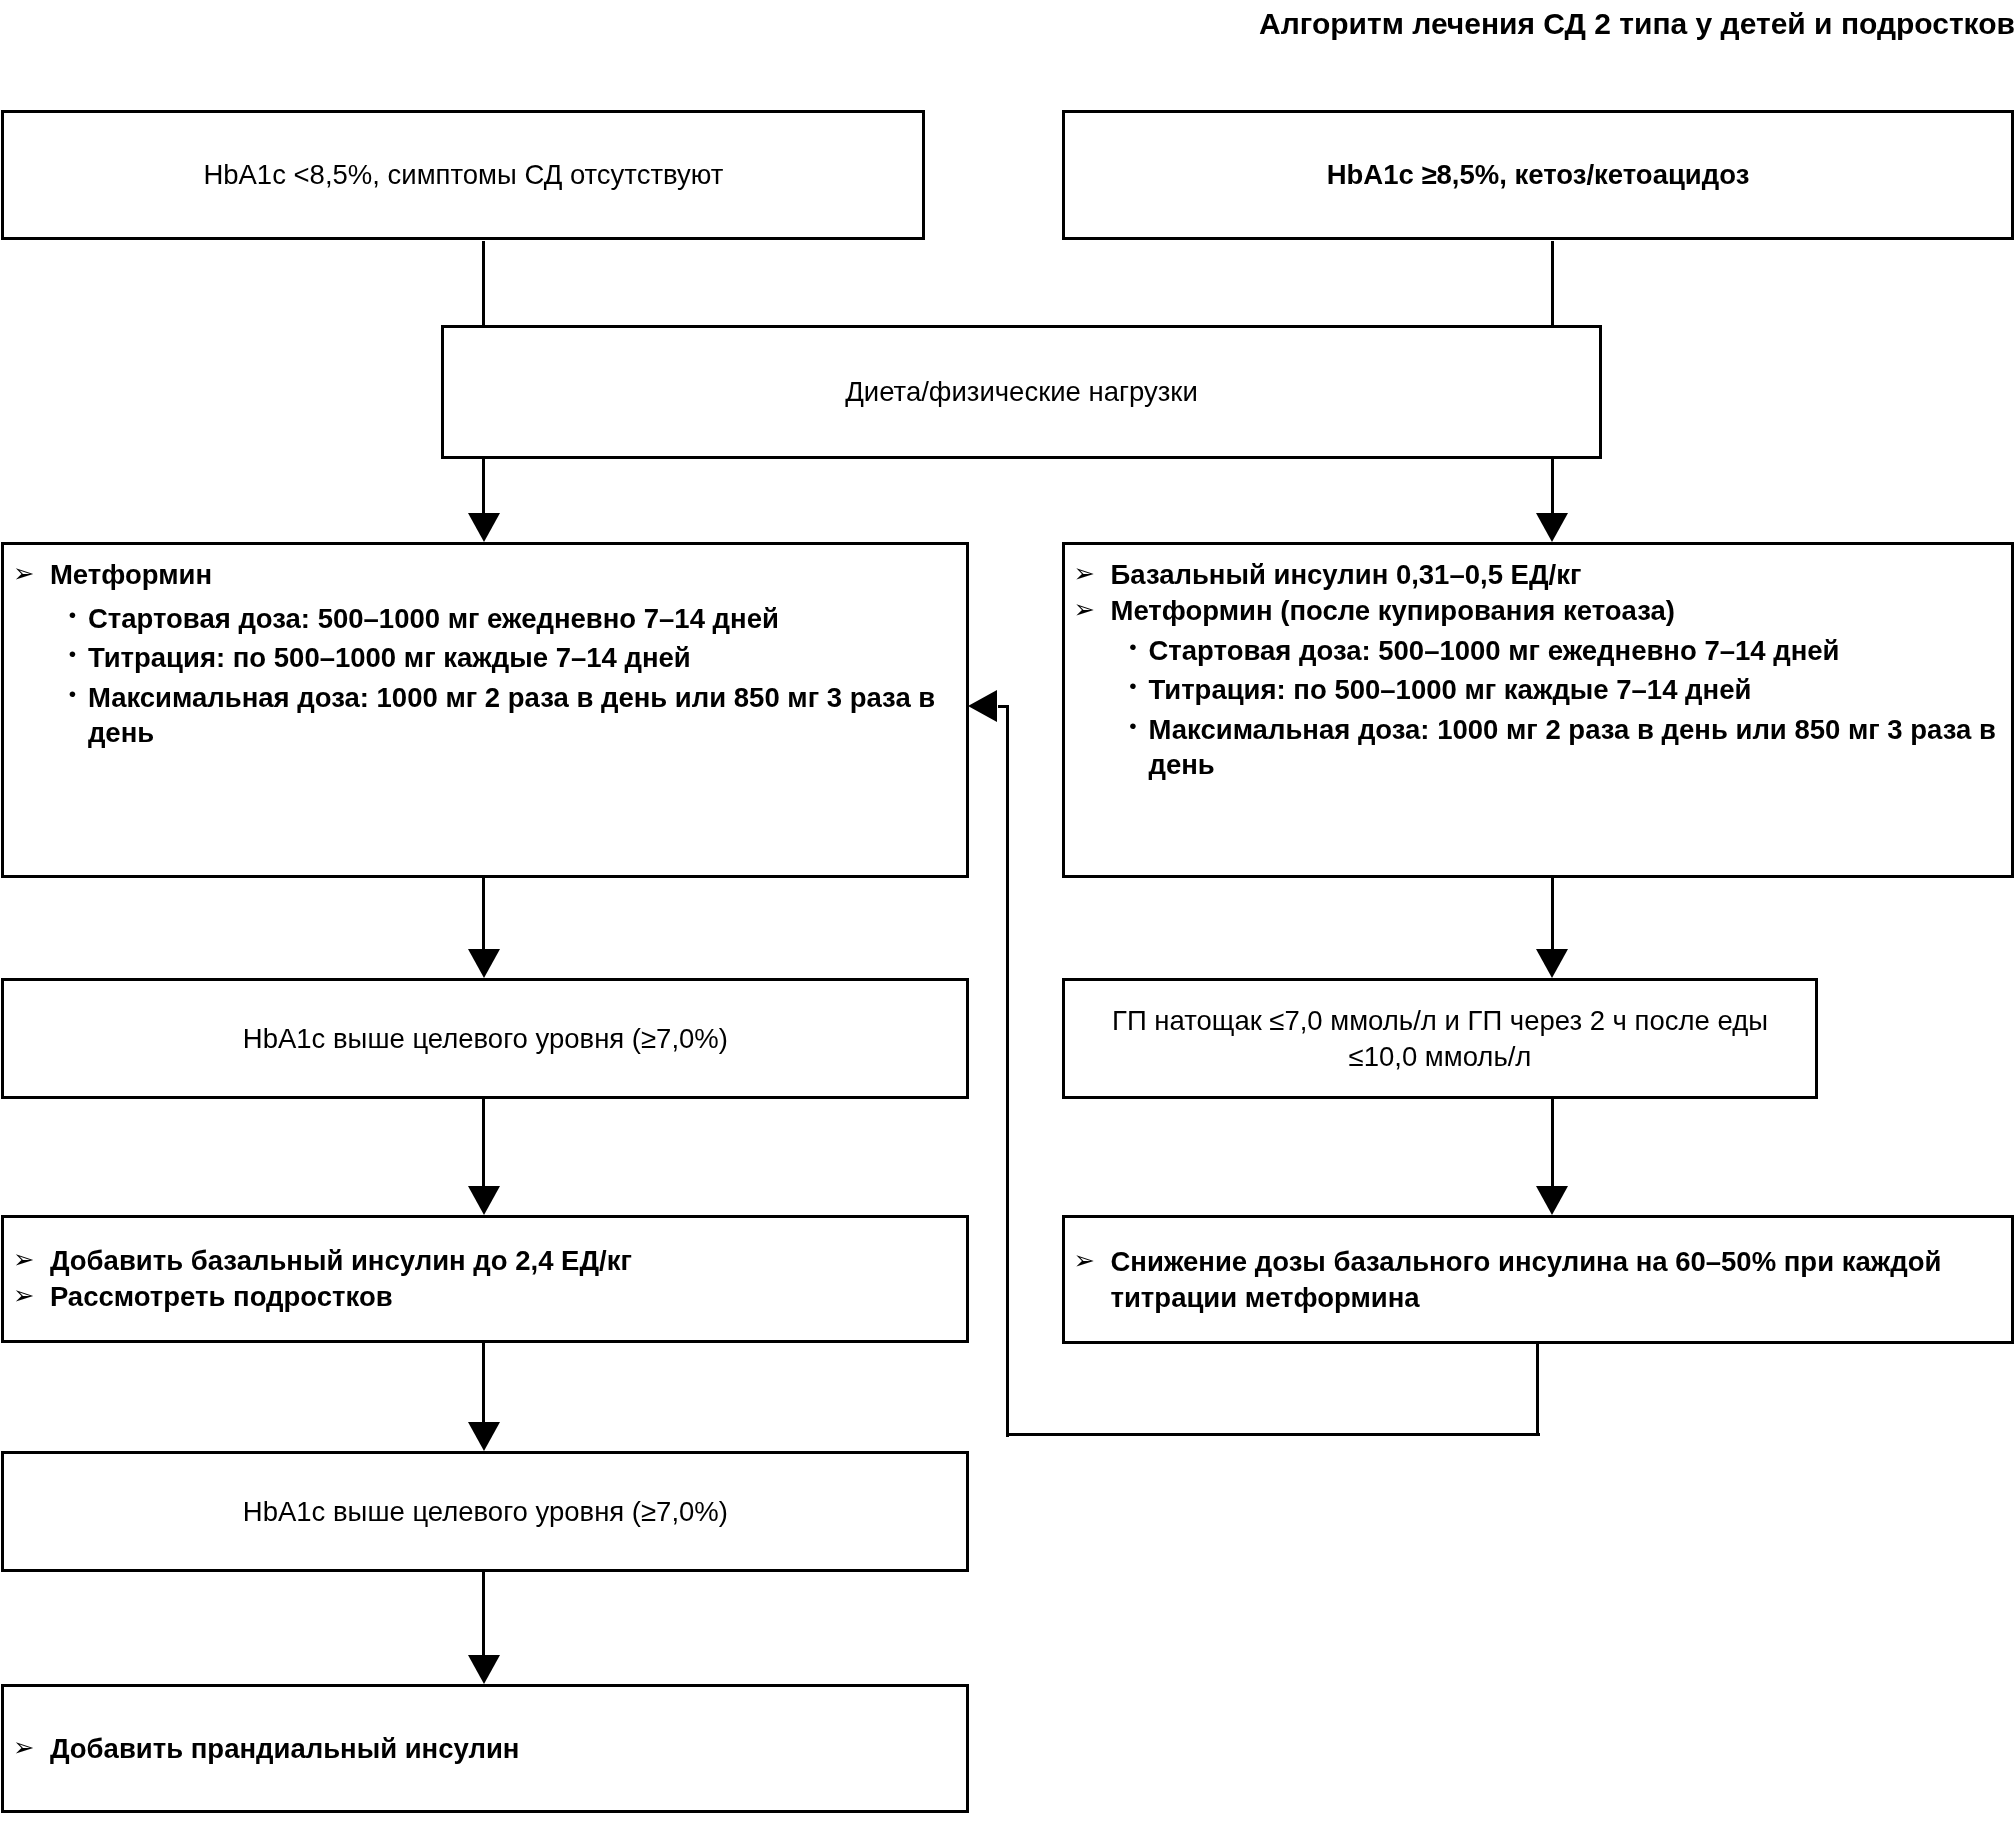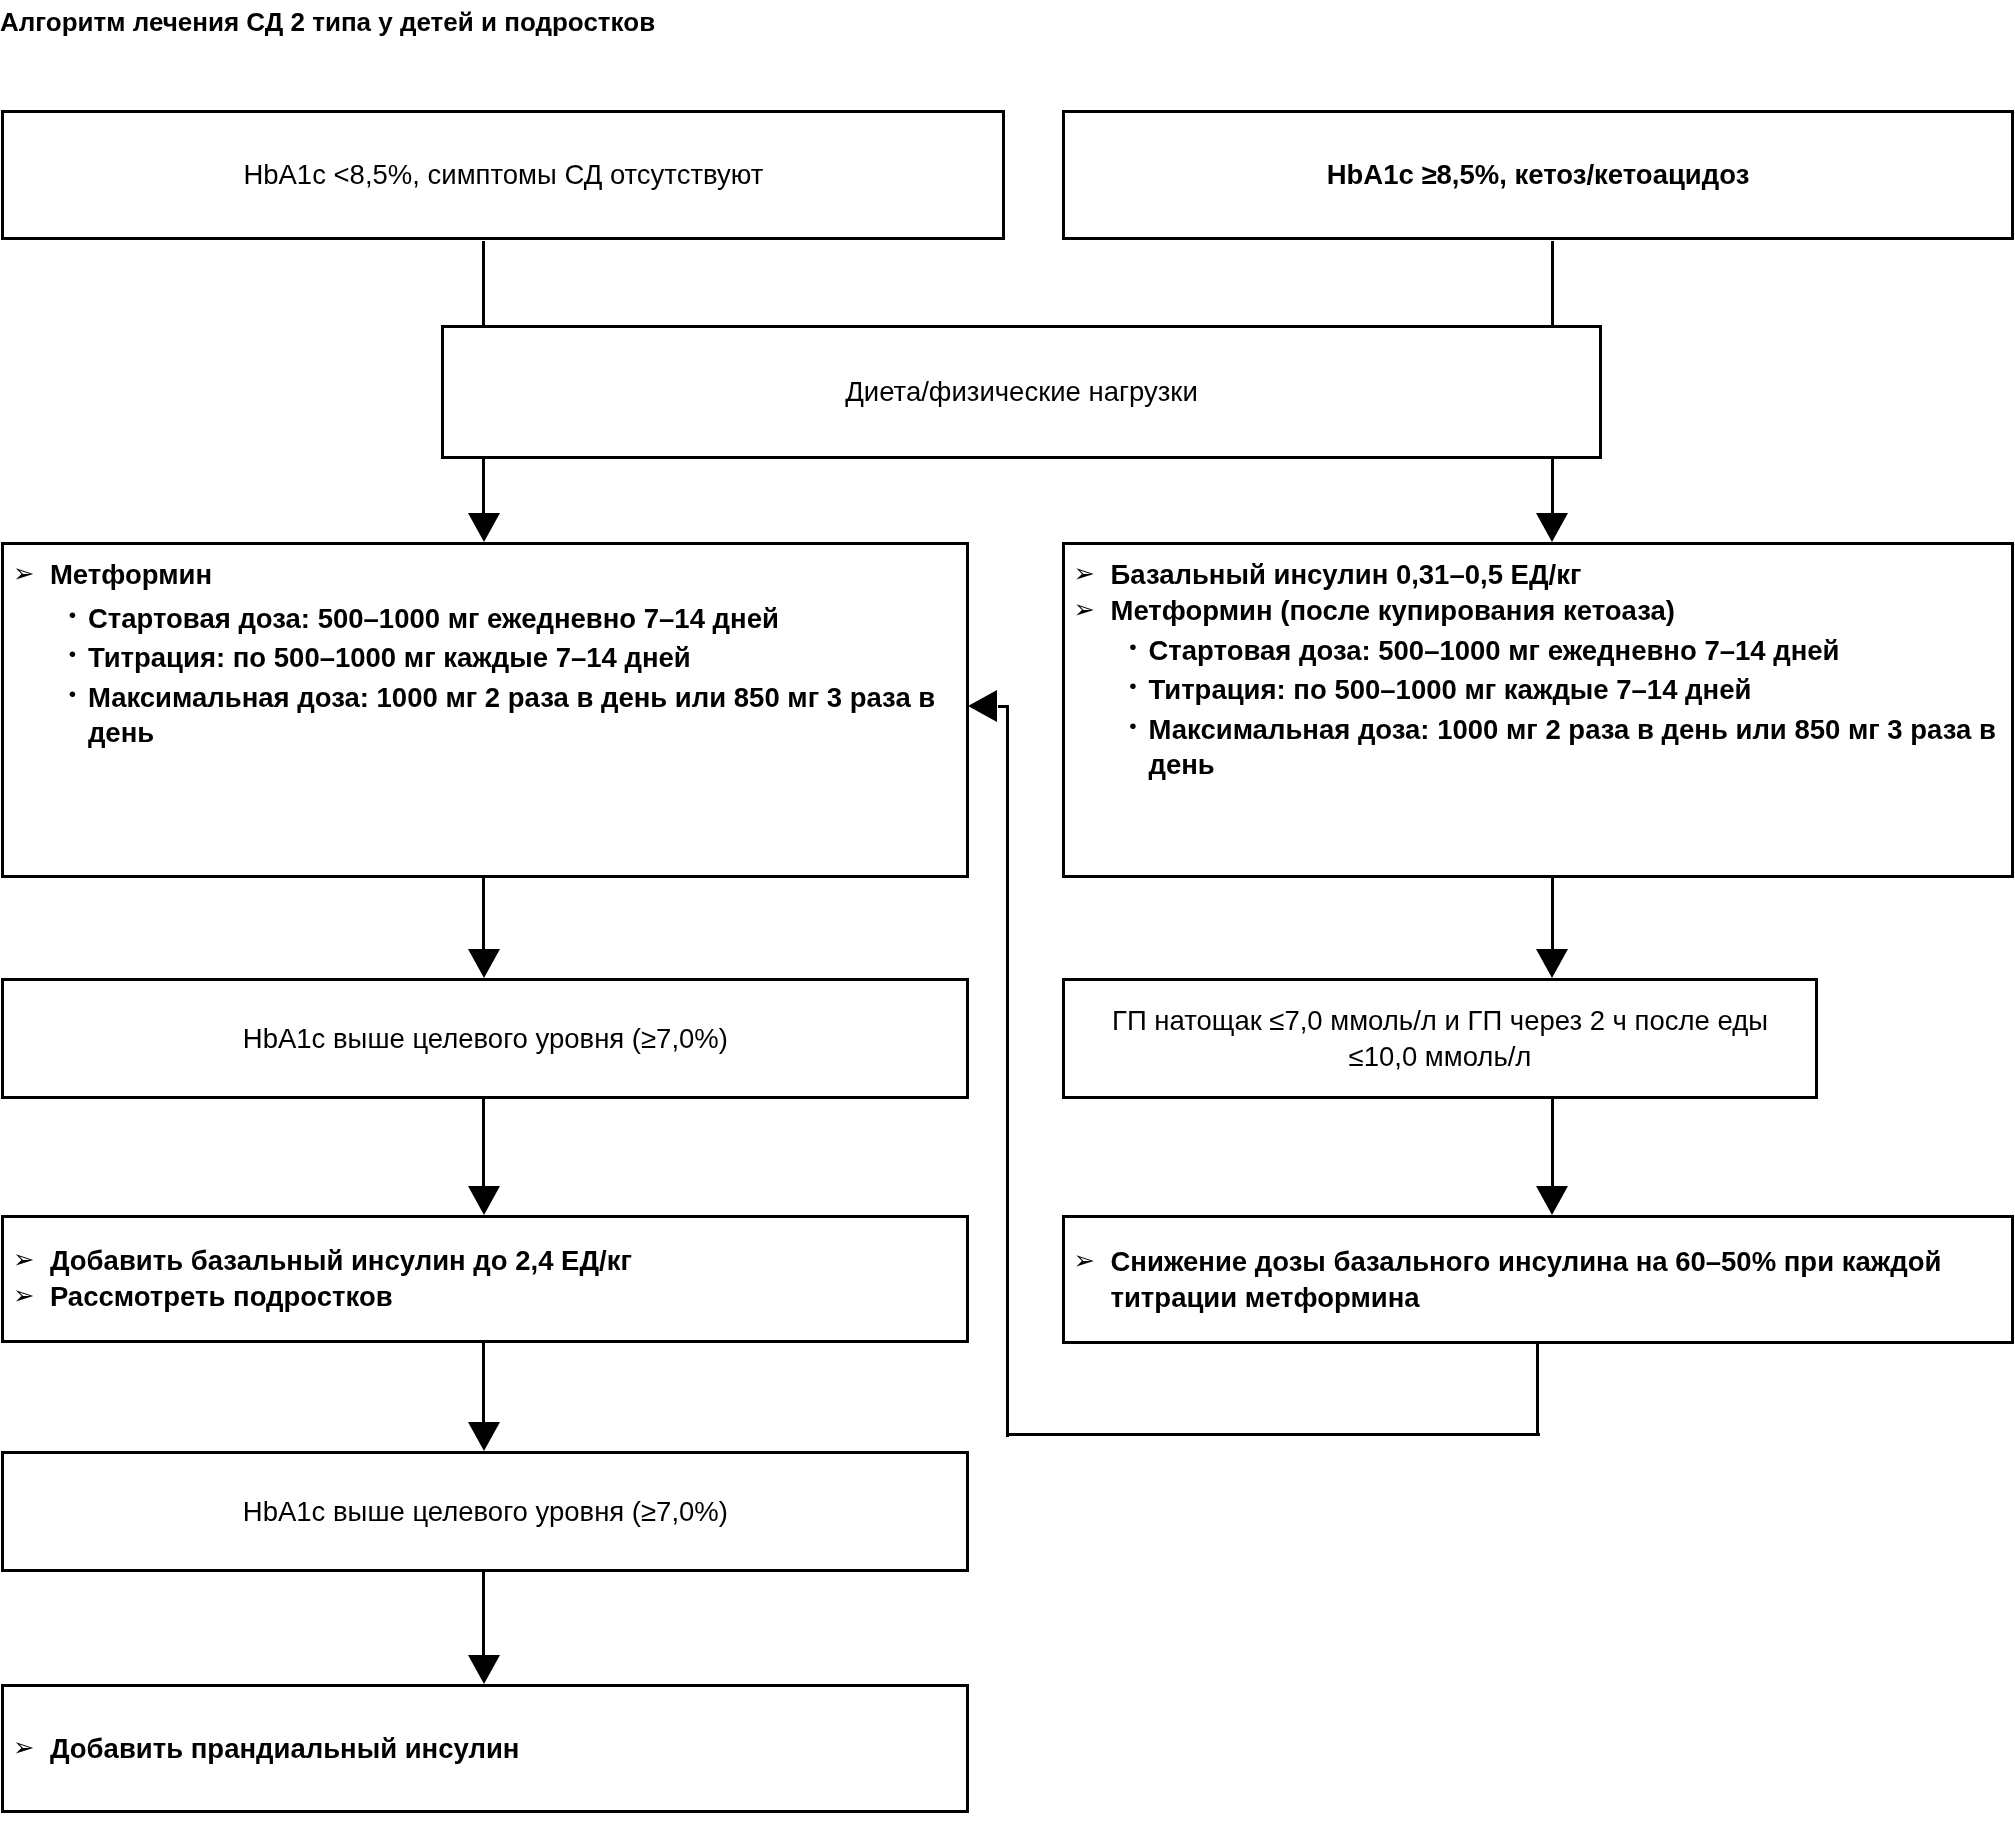--- a/index.html
+++ b/index.html
@@ -3,21 +3,21 @@
 <meta charset="utf-8">
 <style>
   html,body{margin:0;padding:0;background:#ffffff;}
   body{
     width:2015px;height:1847px;position:relative;overflow:hidden;
     font-family:"Liberation Sans","DejaVu Sans",sans-serif;
     color:#000000;
   }
   #page-title{
     position:absolute;left:0;top:6.6px;width:2015px;
-    text-align:left;font-size:26px;font-weight:bold;
+    text-align:right;font-size:30px;font-weight:bold;
     letter-spacing:0px;white-space:nowrap;
   }
   .node{
     position:absolute;box-sizing:border-box;
     border:3.3px solid #000000;background:#ffffff;
     display:flex;flex-direction:column;justify-content:center;
     font-size:27.5px;line-height:1.30;
   }
   .node.center{align-items:center;text-align:center;}
   .node.center .line{padding:0 14.2px;}
@@ -48,21 +48,21 @@
   .ahead.left{
     border-top:16px solid transparent;border-bottom:16px solid transparent;
     border-right:29px solid #000000;
   }
 </style>
 </head>
 <body>
 
 <div id="page-title">Алгоритм лечения СД 2 типа у детей и подростков</div>
 
-<div class="node center" style="left:1.4px;top:110px;width:1004px;height:130px;text-align:center;">
+<div class="node center" style="left:1.4px;top:110px;width:924px;height:130px;text-align:center;">
   <div class="line">HbA1c &lt;8,5%, симптомы СД отсутствуют</div>
 </div>
 
 <div class="node center" style="left:1062px;top:110px;width:952px;height:130px;font-weight:bold;">
   <div class="line">HbA1c ≥8,5%, кетоз/кетоацидоз</div>
 </div>
 
 <div class="node center" style="left:441px;top:325px;width:1161px;height:134px;text-align:center;">
   <div class="line">Диета/физические нагрузки</div>
 </div>

